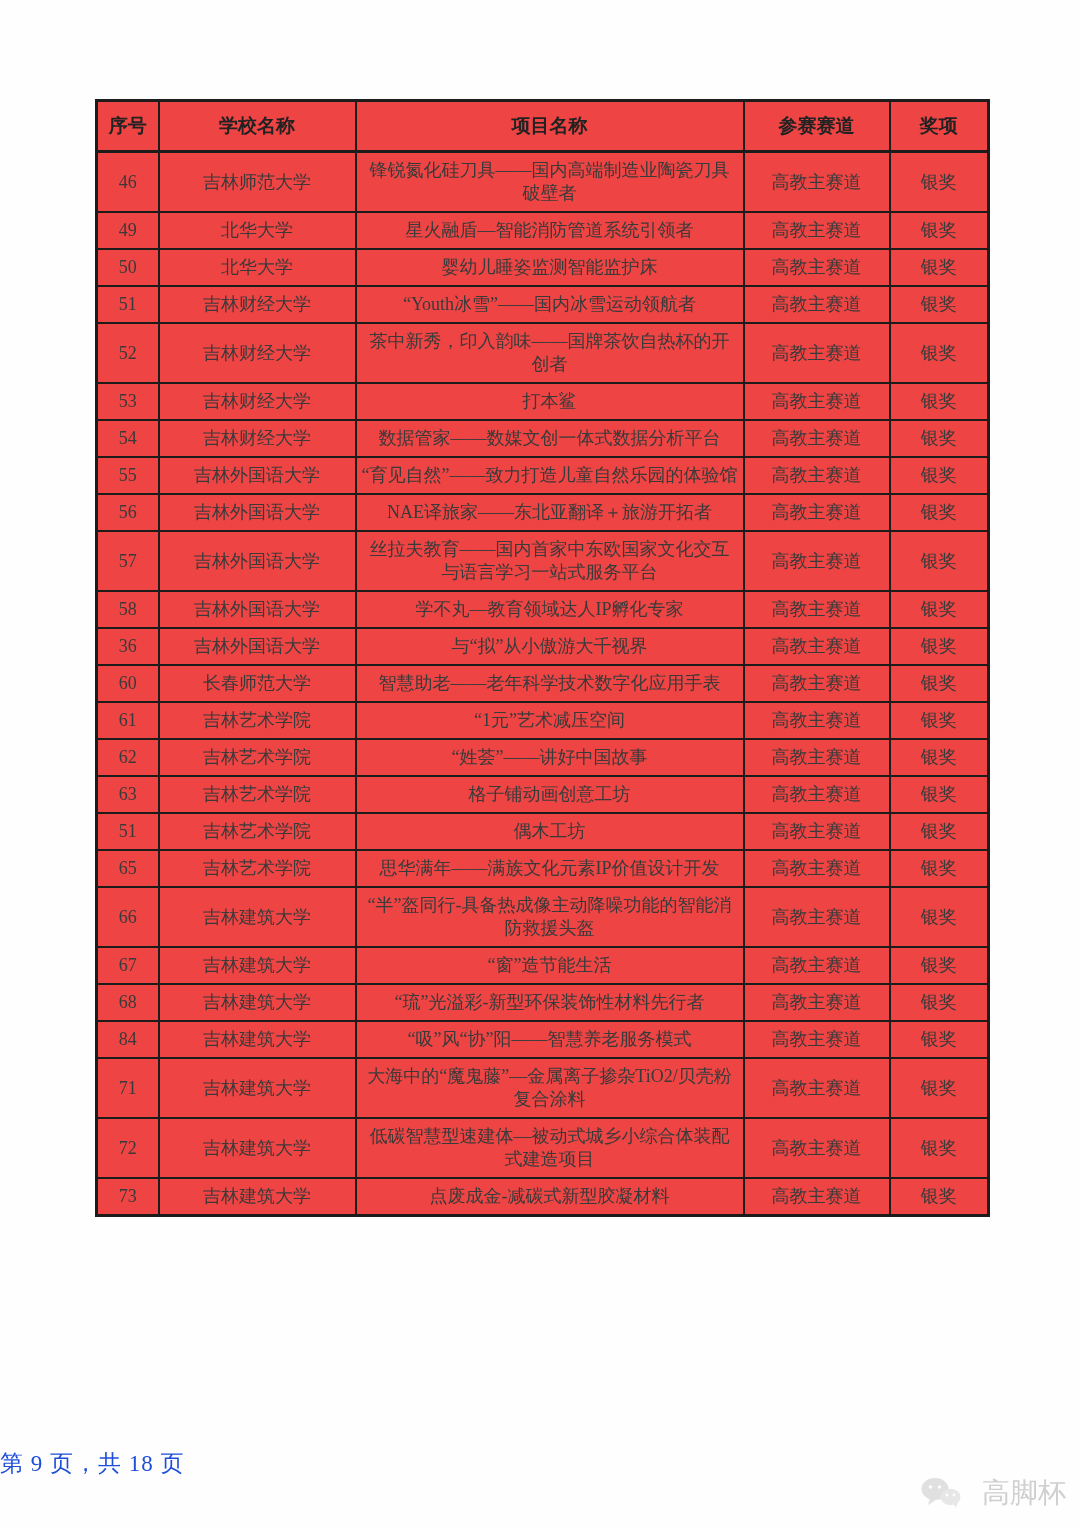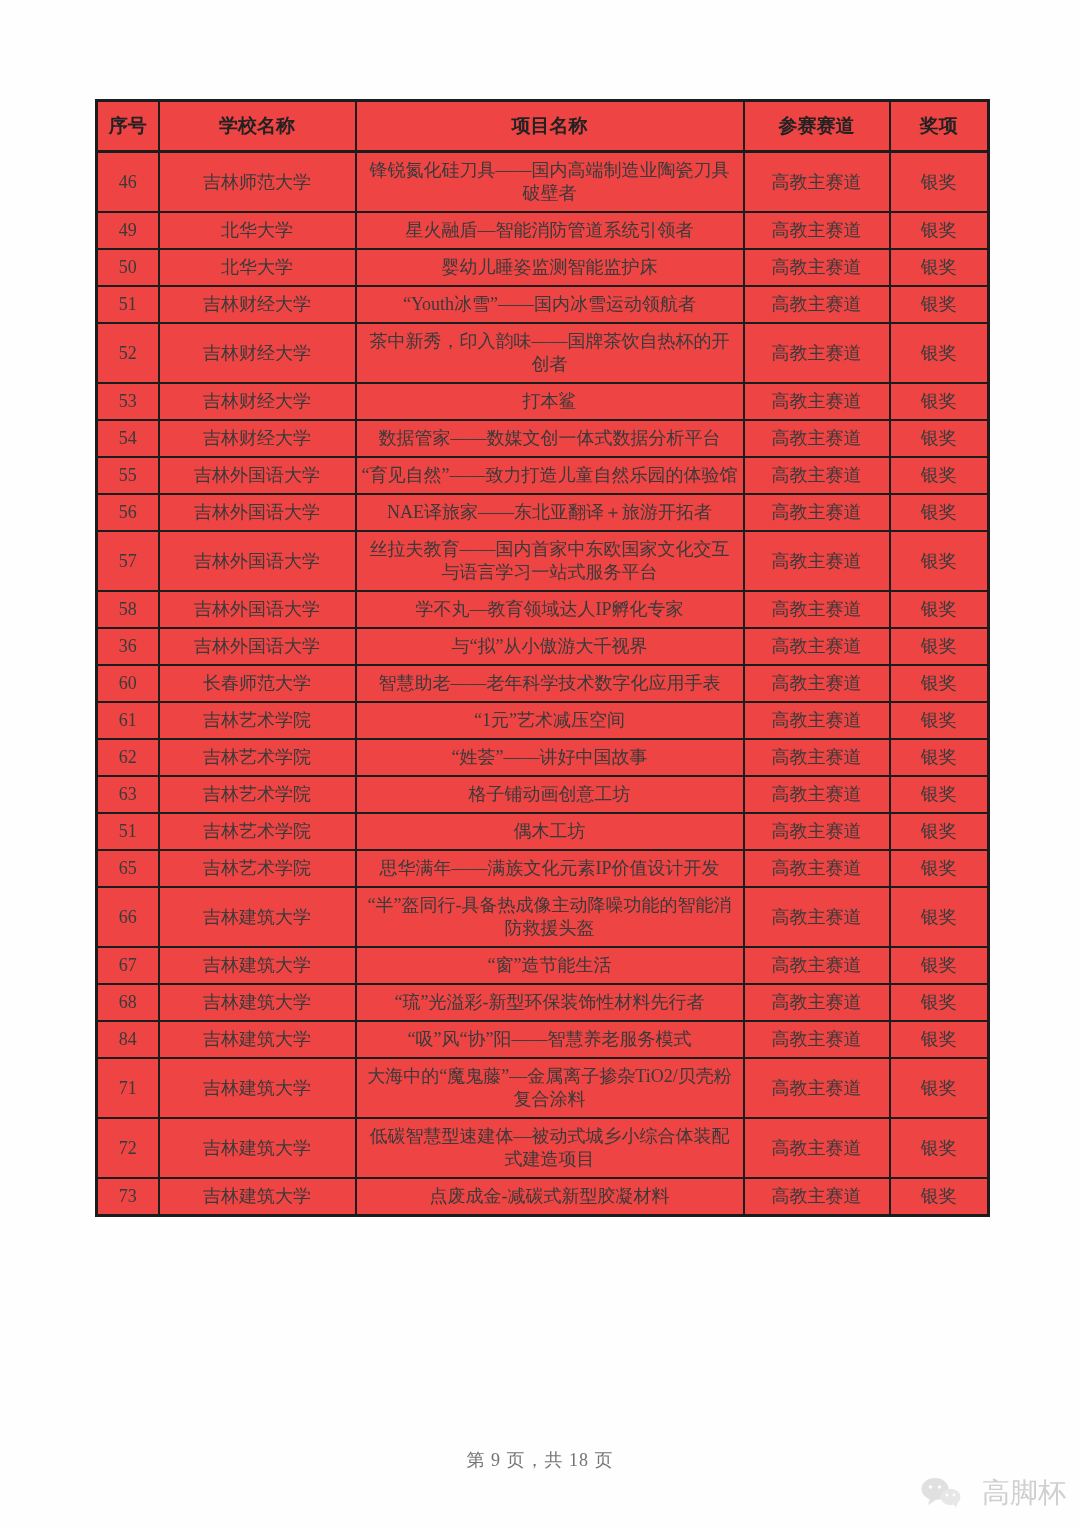--- a/index.html
+++ b/index.html
@@ -39,24 +39,24 @@
     font-size: 18px;
     line-height: 23px;
     padding: 6px 5px;
     color: #3a3a3a;
   }
   .page-footer {
     position: absolute;
     top: 1448px;
     left: 0;
     width: 1080px;
-    text-align: center;
-    font-size: 18px;
+    text-align: left;
+    font-size: 23px;
     letter-spacing: 1px;
-    color: #737373;
+    color: #1d4ed8;
   }
   .watermark {
     position: absolute;
     top: 1474px;
     right: 14px;
     display: flex;
     align-items: center;
     gap: 20px;
     color: #cfcfcf;
     font-size: 28px;

